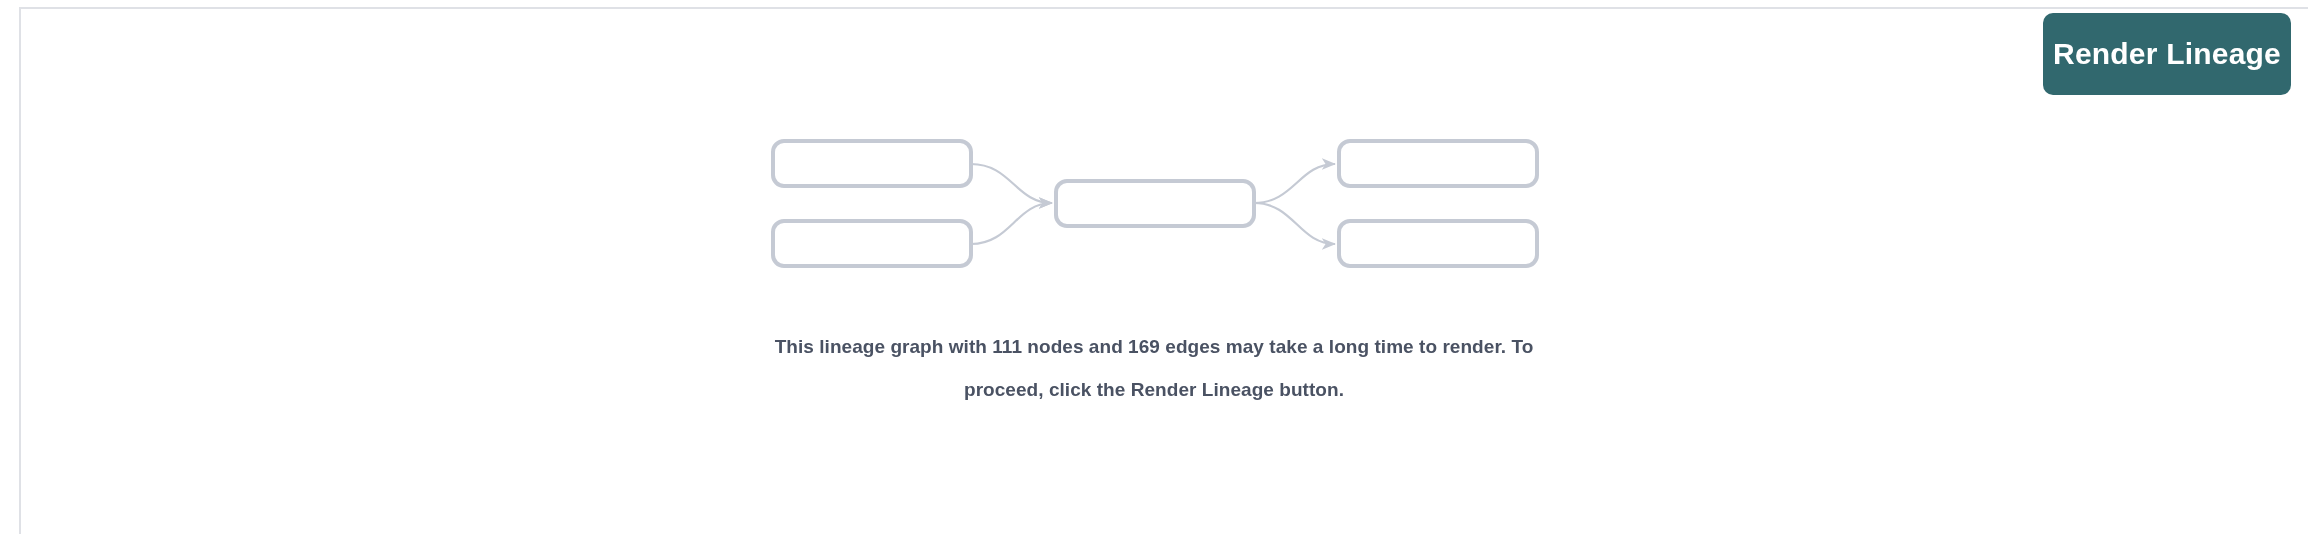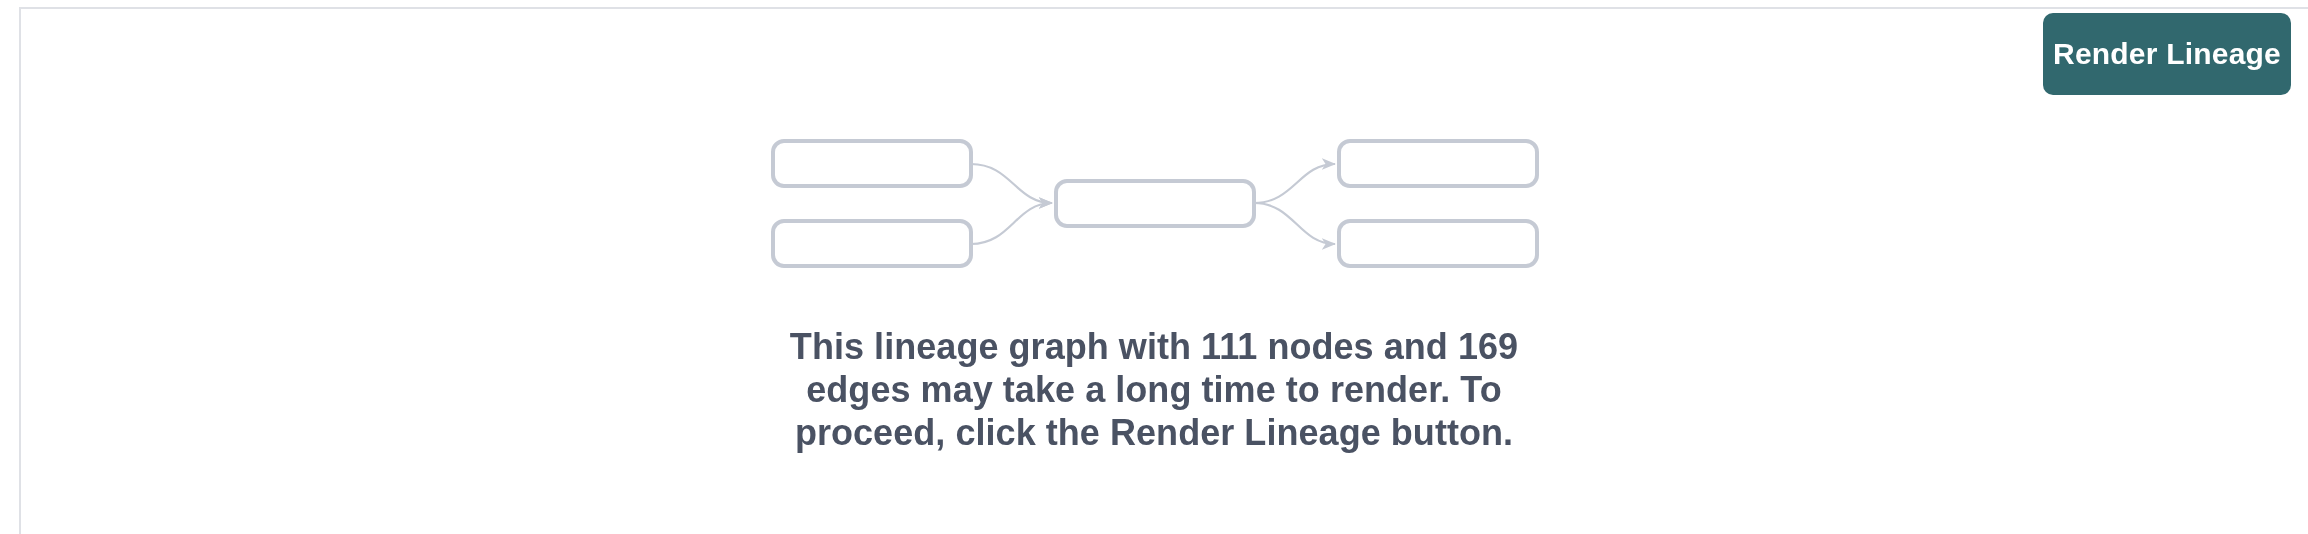--- a/index.html
+++ b/index.html
@@ -84,21 +84,21 @@
   }
 
   .message {
     position: absolute;
     left: 754px;
     top: 325px;
     width: 800px;
     text-align: center;
     color: #4a5263;
     font-family: "Liberation Sans", sans-serif;
-    font-size: 36px;
+    font-size: 19px;
     font-weight: bold;
     line-height: 43px;
     letter-spacing: 0.05px;
   }
 </style>
 </head>
 <body>
 
 <div class="screen">
 

